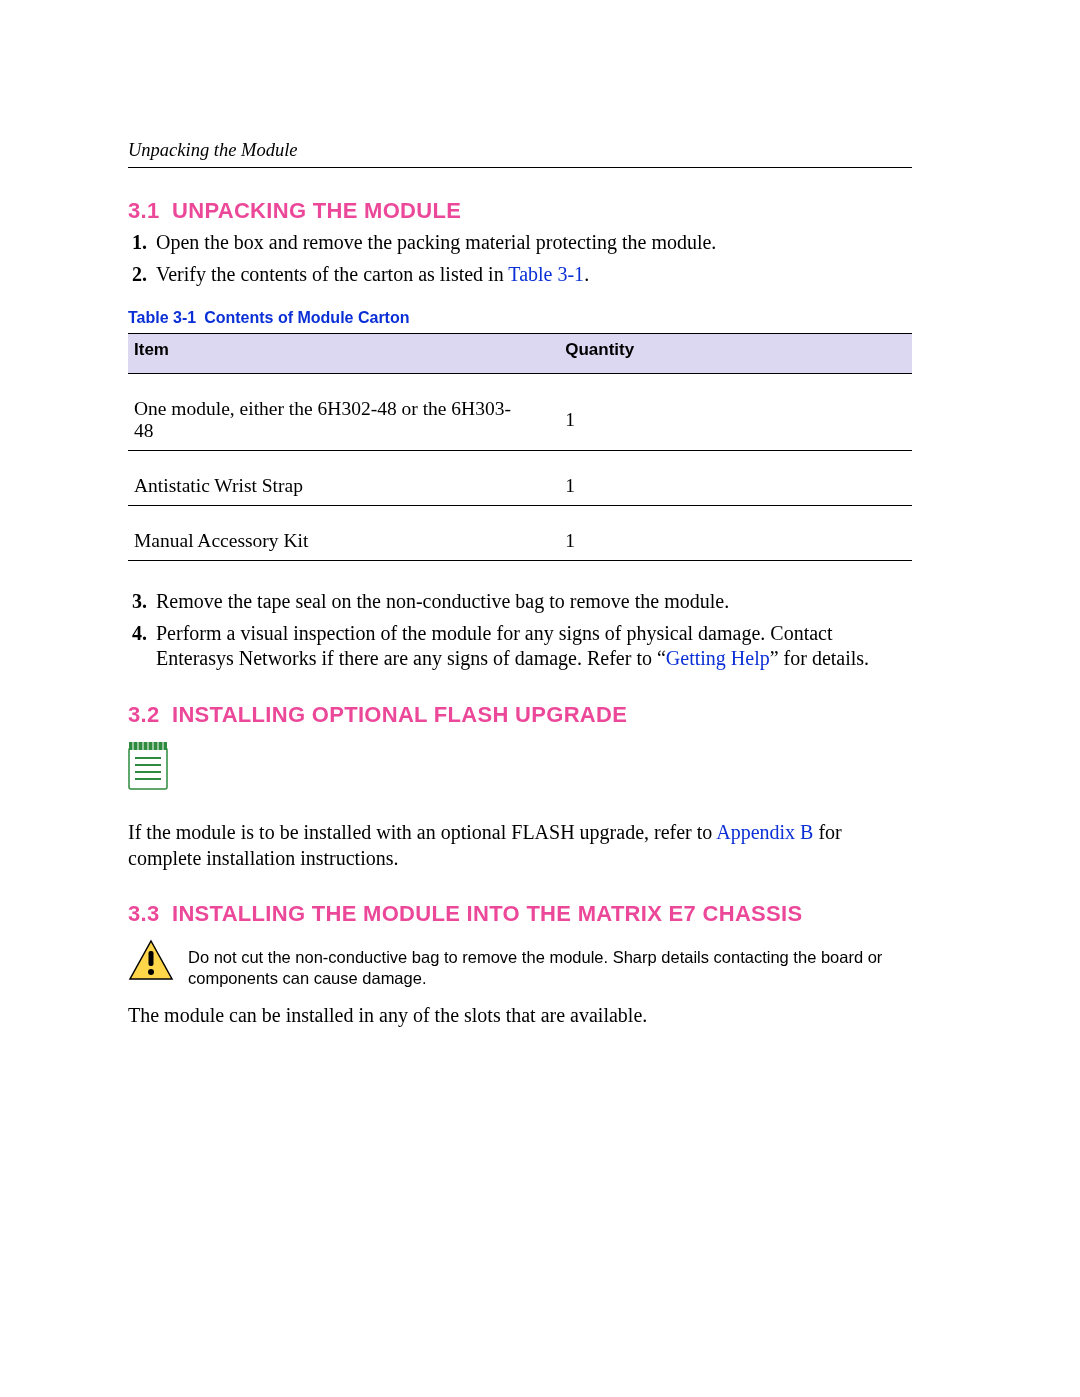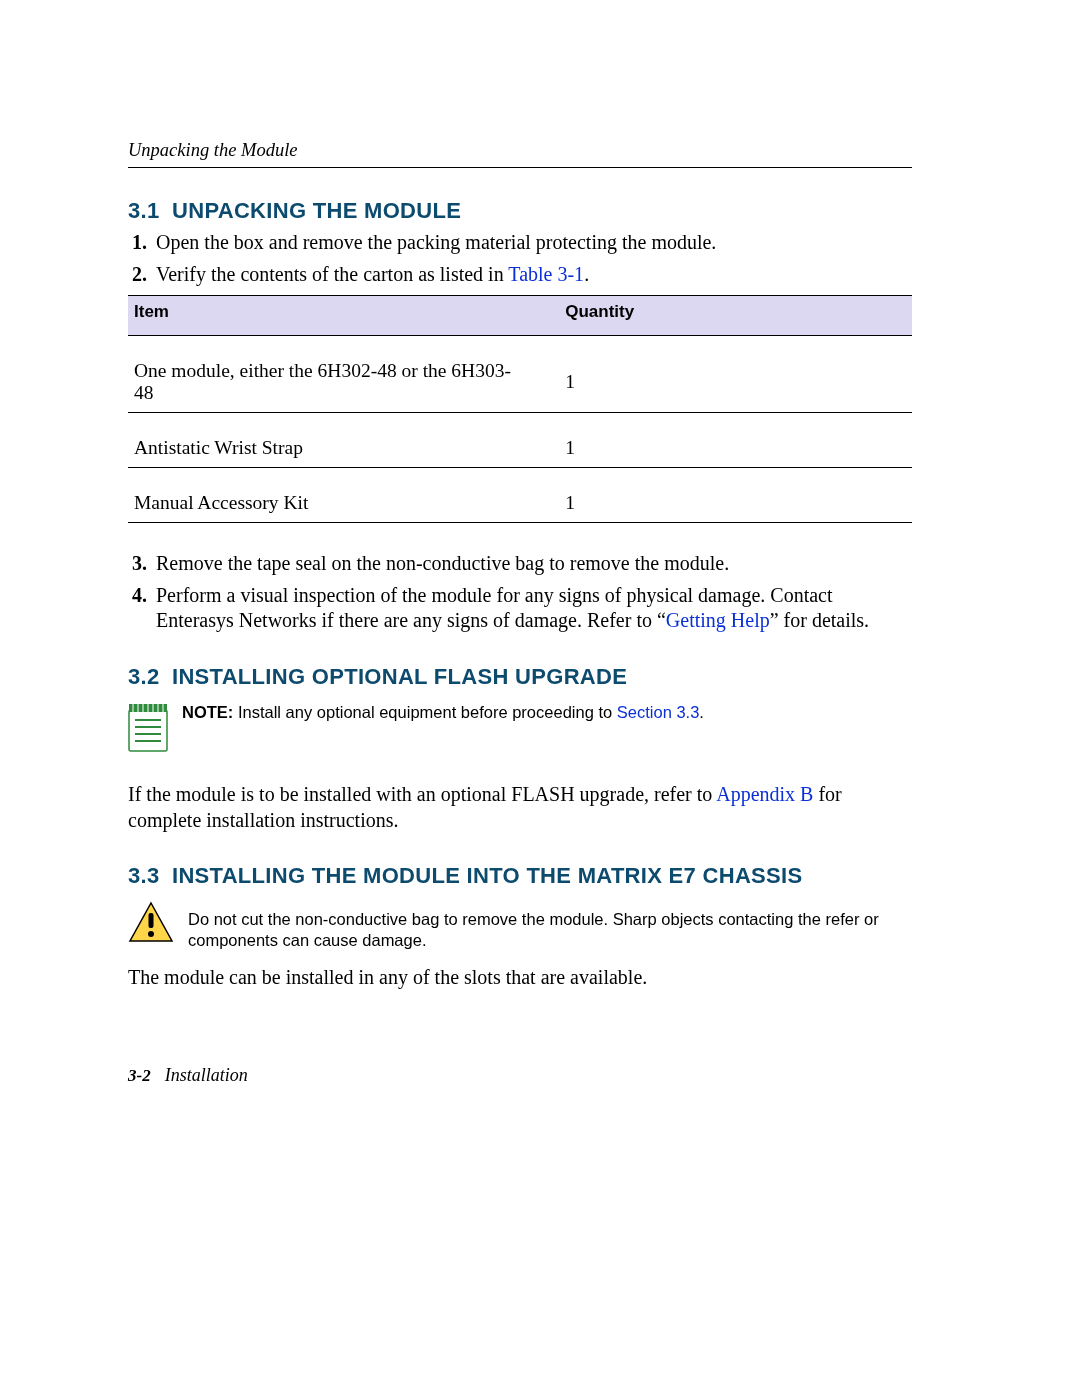--- a/index.html
+++ b/index.html
@@ -23,21 +23,21 @@
     margin-bottom: 6px;
   }
   .thin-rule {
     border: none;
     border-top: 1px solid #000;
     margin: 0;
   }
   .sec-heading {
     font-family: Arial, Helvetica, sans-serif;
     font-weight: bold;
-    color: #0c4a6e;
+    color: #ec4899;
     font-size: 22px;
     letter-spacing: 0.3px;
     margin: 30px 0 4px 0;
   }
   .sec-num {
     display: inline-block;
     width: 44px;
   }
   .body-text {
     margin: 3px 0 10px 0;
@@ -162,20 +162,23 @@
     <li>
       <span class="num">1.</span>
       <span>Open the box and remove the packing material protecting the module.</span>
     </li>
     <li>
       <span class="num">2.</span>
       <span>Verify the contents of the carton as listed in </span><span class="link">Table 3-1</span><span>.</span>
     </li>
   </ol>
 
+  <div class="table-caption">
+    <span class="tbl-label">Table 3-1</span><span>Contents of Module Carton</span>
+  </div>
   <table class="content-table">
     <tbody>
       <tr class="hdr-row">
         <td class="col-item">Item</td>
         <td class="col-qty">Quantity</td>
       </tr>
     </tbody>
     <tbody class="data">
       <tr>
         <td>One module, either the 6H302-48 or the 6H303-48</td>
@@ -221,43 +224,37 @@
           <line x1="30" y1="0" x2="30" y2="8"></line>
           <line x1="35" y1="0" x2="35" y2="8"></line>
       </g>
       <g stroke="#2e8b3d" stroke-width="2">
         <line x1="7" y1="16" x2="33" y2="16"></line>
         <line x1="7" y1="23" x2="33" y2="23"></line>
         <line x1="7" y1="30" x2="33" y2="30"></line>
         <line x1="7" y1="37" x2="33" y2="37"></line>
       </g>
     </svg>
-    <div class="note-text">
-      <span class="lead">NOTE:</span><span>  Install any optional equipment before proceeding to </span><span class="link">Section 3.3</span><span>.</span>
-    </div>
   </div>
 
   <div class="body-text" style="margin-top:30px">
     <span>If the module is to be installed with an optional FLASH upgrade, refer to </span><span class="link">Appendix B</span><span> for complete installation instructions.</span>
   </div>
 
   <div class="sec-heading">
     <span class="sec-num">3.3</span><span>INSTALLING THE MODULE INTO THE MATRIX E7 CHASSIS</span>
   </div>
 
   <div class="caution-block">
     <svg class="caution-icon" viewBox="0 0 46 42">
       <polygon points="23,2 44,40 2,40" fill="#ffd54a" stroke="#000" stroke-width="1.5"></polygon>
       <rect x="20.5" y="12" width="5" height="15" rx="2" fill="#000"></rect>
       <circle cx="23" cy="33" r="3" fill="#000"></circle>
     </svg>
     <div class="caution-text">
-      <div style="margin-top:10px">Do not cut the non-conductive bag to remove the module. Sharp objects contacting the refer or components can cause damage.</div>
+      <div style="margin-top:10px">Do not cut the non-conductive bag to remove the module. Sharp details contacting the board or components can cause damage.</div>
     </div>
   </div>
 
   <div class="body-text" style="margin-top:14px">The module can be installed in any of the slots that are available.</div>
 
-  <div class="footer">
-    <span class="pn">3-2</span><span class="ch">Installation</span>
-  </div>
 
 </div>
 
 </body></html>

